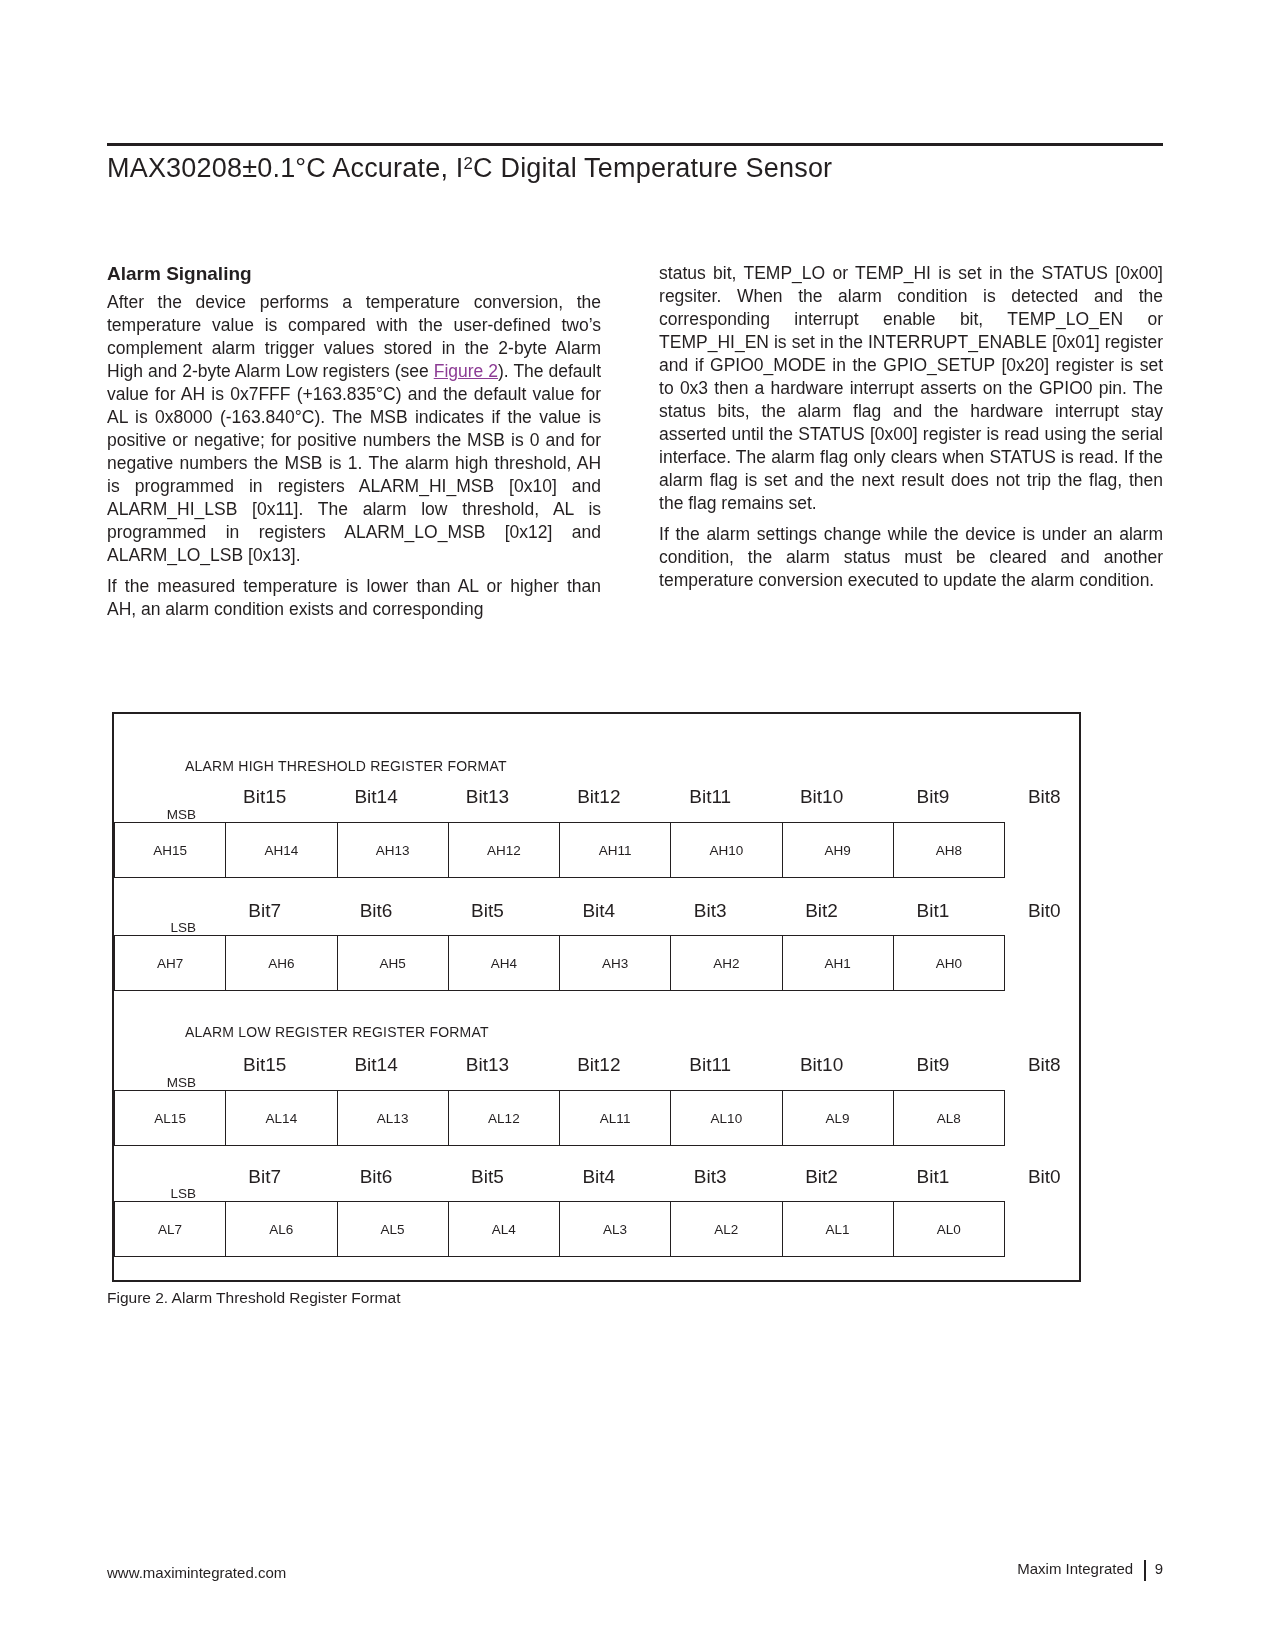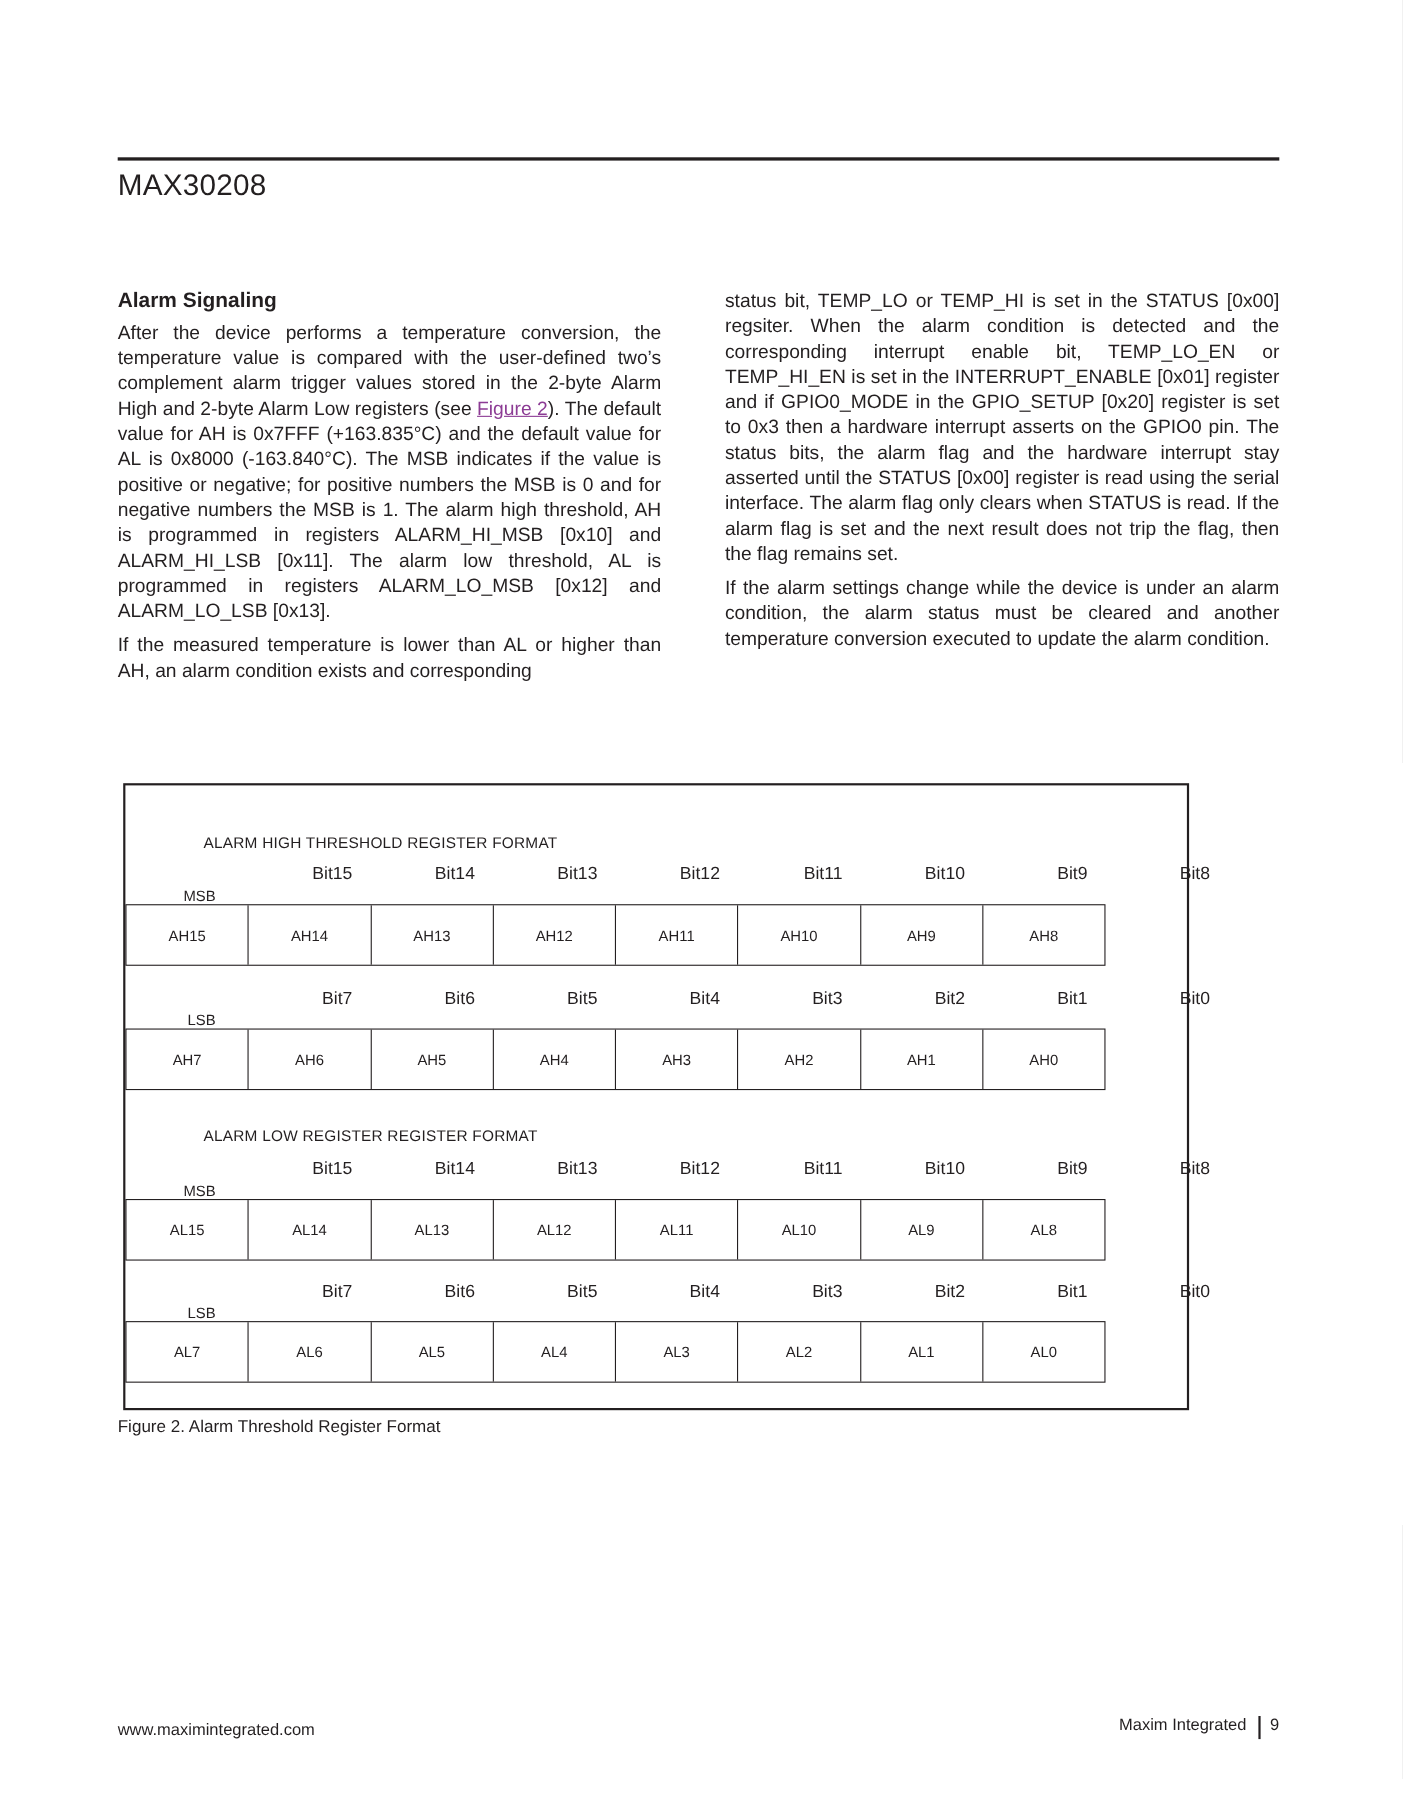--- a/index.html
+++ b/index.html
@@ -44,21 +44,21 @@
     box-sizing:border-box;
   }
   .fig-section-title { position:absolute; left:71px; font-size:14px; letter-spacing:0.2px; }
   .t-high { top:44px; }
   .t-low  { top:310px; }
 
   .bits-row {
     position:absolute; left:95px; width:891px;
     display:flex;
   }
-  .bits-row span { flex:1; text-align:right; font-size:16px; }
+  .bits-row span { flex:1; text-align:center; font-size:19px; }
   .b-high-msb { top:72px; }
   .b-high-lsb { top:186px; }
   .b-low-msb  { top:340px; }
   .b-low-lsb  { top:452px; }
 
   .reg-row { position:absolute; left:0; width:988px; display:flex;flex-direction:column; }
   .r-high-msb { top:93px;  }
   .r-high-lsb { top:206px; }
   .r-low-msb  { top:361px; }
   .r-low-lsb  { top:472px; }
@@ -100,20 +100,21 @@
     margin:0 9px 0 11px;
   }
 </style>
 </head>
 <body>
 
 <div class="page">
 
   <div class="header">
     <div class="part-number">MAX30208</div>
+    <div class="doc-title"><span>±0.1°C Accurate, I</span><sup>2</sup><span>C Digital Temperature Sensor</span></div>
   </div>
 
   <div class="columns">
     <div class="col col-left">
       <h2>Alarm Signaling</h2>
       <p><span>After the device performs a temperature conversion, the temperature value is compared with the user-defined two’s complement alarm trigger values stored in the 2-byte Alarm High and 2-byte Alarm Low registers (see </span><a class="fig-link" style="color: rgb(140, 59, 148);">Figure 2</a><span>). The default value for AH is 0x7FFF (+163.835°C) and the default value for AL is 0x8000 (-163.840°C). The MSB indicates if the value is positive or negative; for positive numbers the MSB is 0 and for negative numbers the MSB is 1. The alarm high threshold, AH is programmed in registers ALARM_HI_MSB [0x10] and ALARM_HI_LSB [0x11]. The alarm low threshold, AL is programmed in registers ALARM_LO_MSB [0x12] and ALARM_LO_LSB [0x13].</span></p>
       <p>If the measured temperature is lower than AL or higher than AH, an alarm condition exists and corresponding</p>
     </div>
     <div class="col col-right">
       <p>status bit, TEMP_LO or TEMP_HI is set in the STATUS [0x00] regsiter. When the alarm condition is detected and the corresponding interrupt enable bit, TEMP_LO_EN or TEMP_HI_EN is set in the INTERRUPT_ENABLE [0x01] register and if GPIO0_MODE in the GPIO_SETUP [0x20] register is set to 0x3 then a hardware interrupt asserts on the GPIO0 pin. The status bits, the alarm flag and the hardware interrupt stay asserted until the STATUS [0x00] register is read using the serial interface. The alarm flag only clears when STATUS is read. If the alarm flag is set and the next result does not trip the flag, then the flag remains set.</p>

